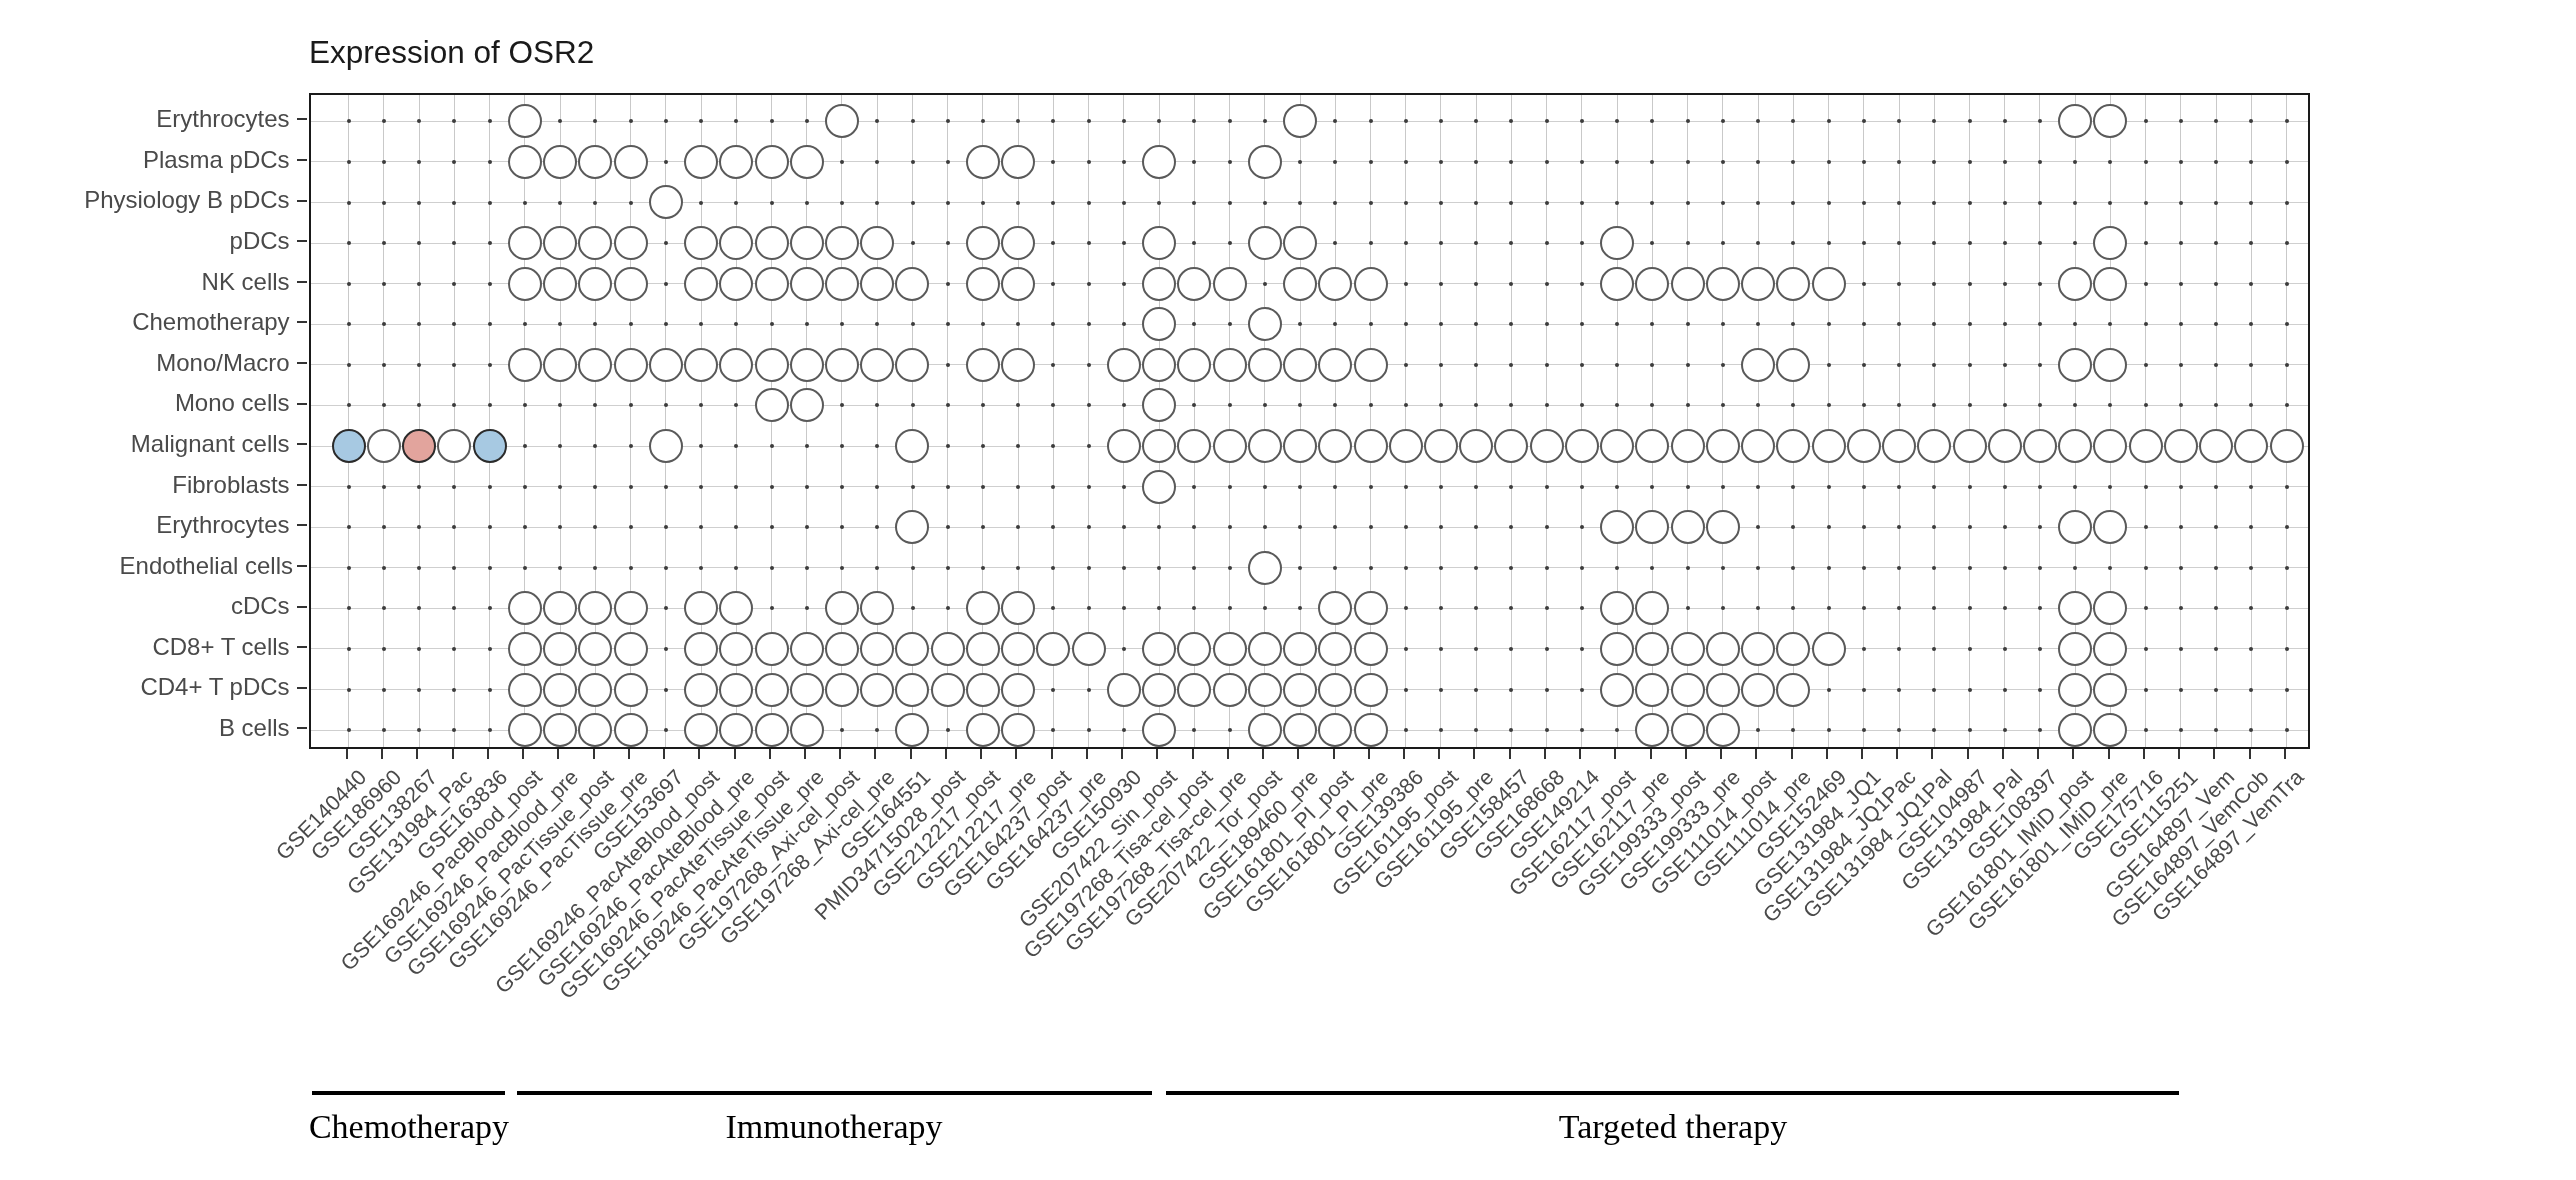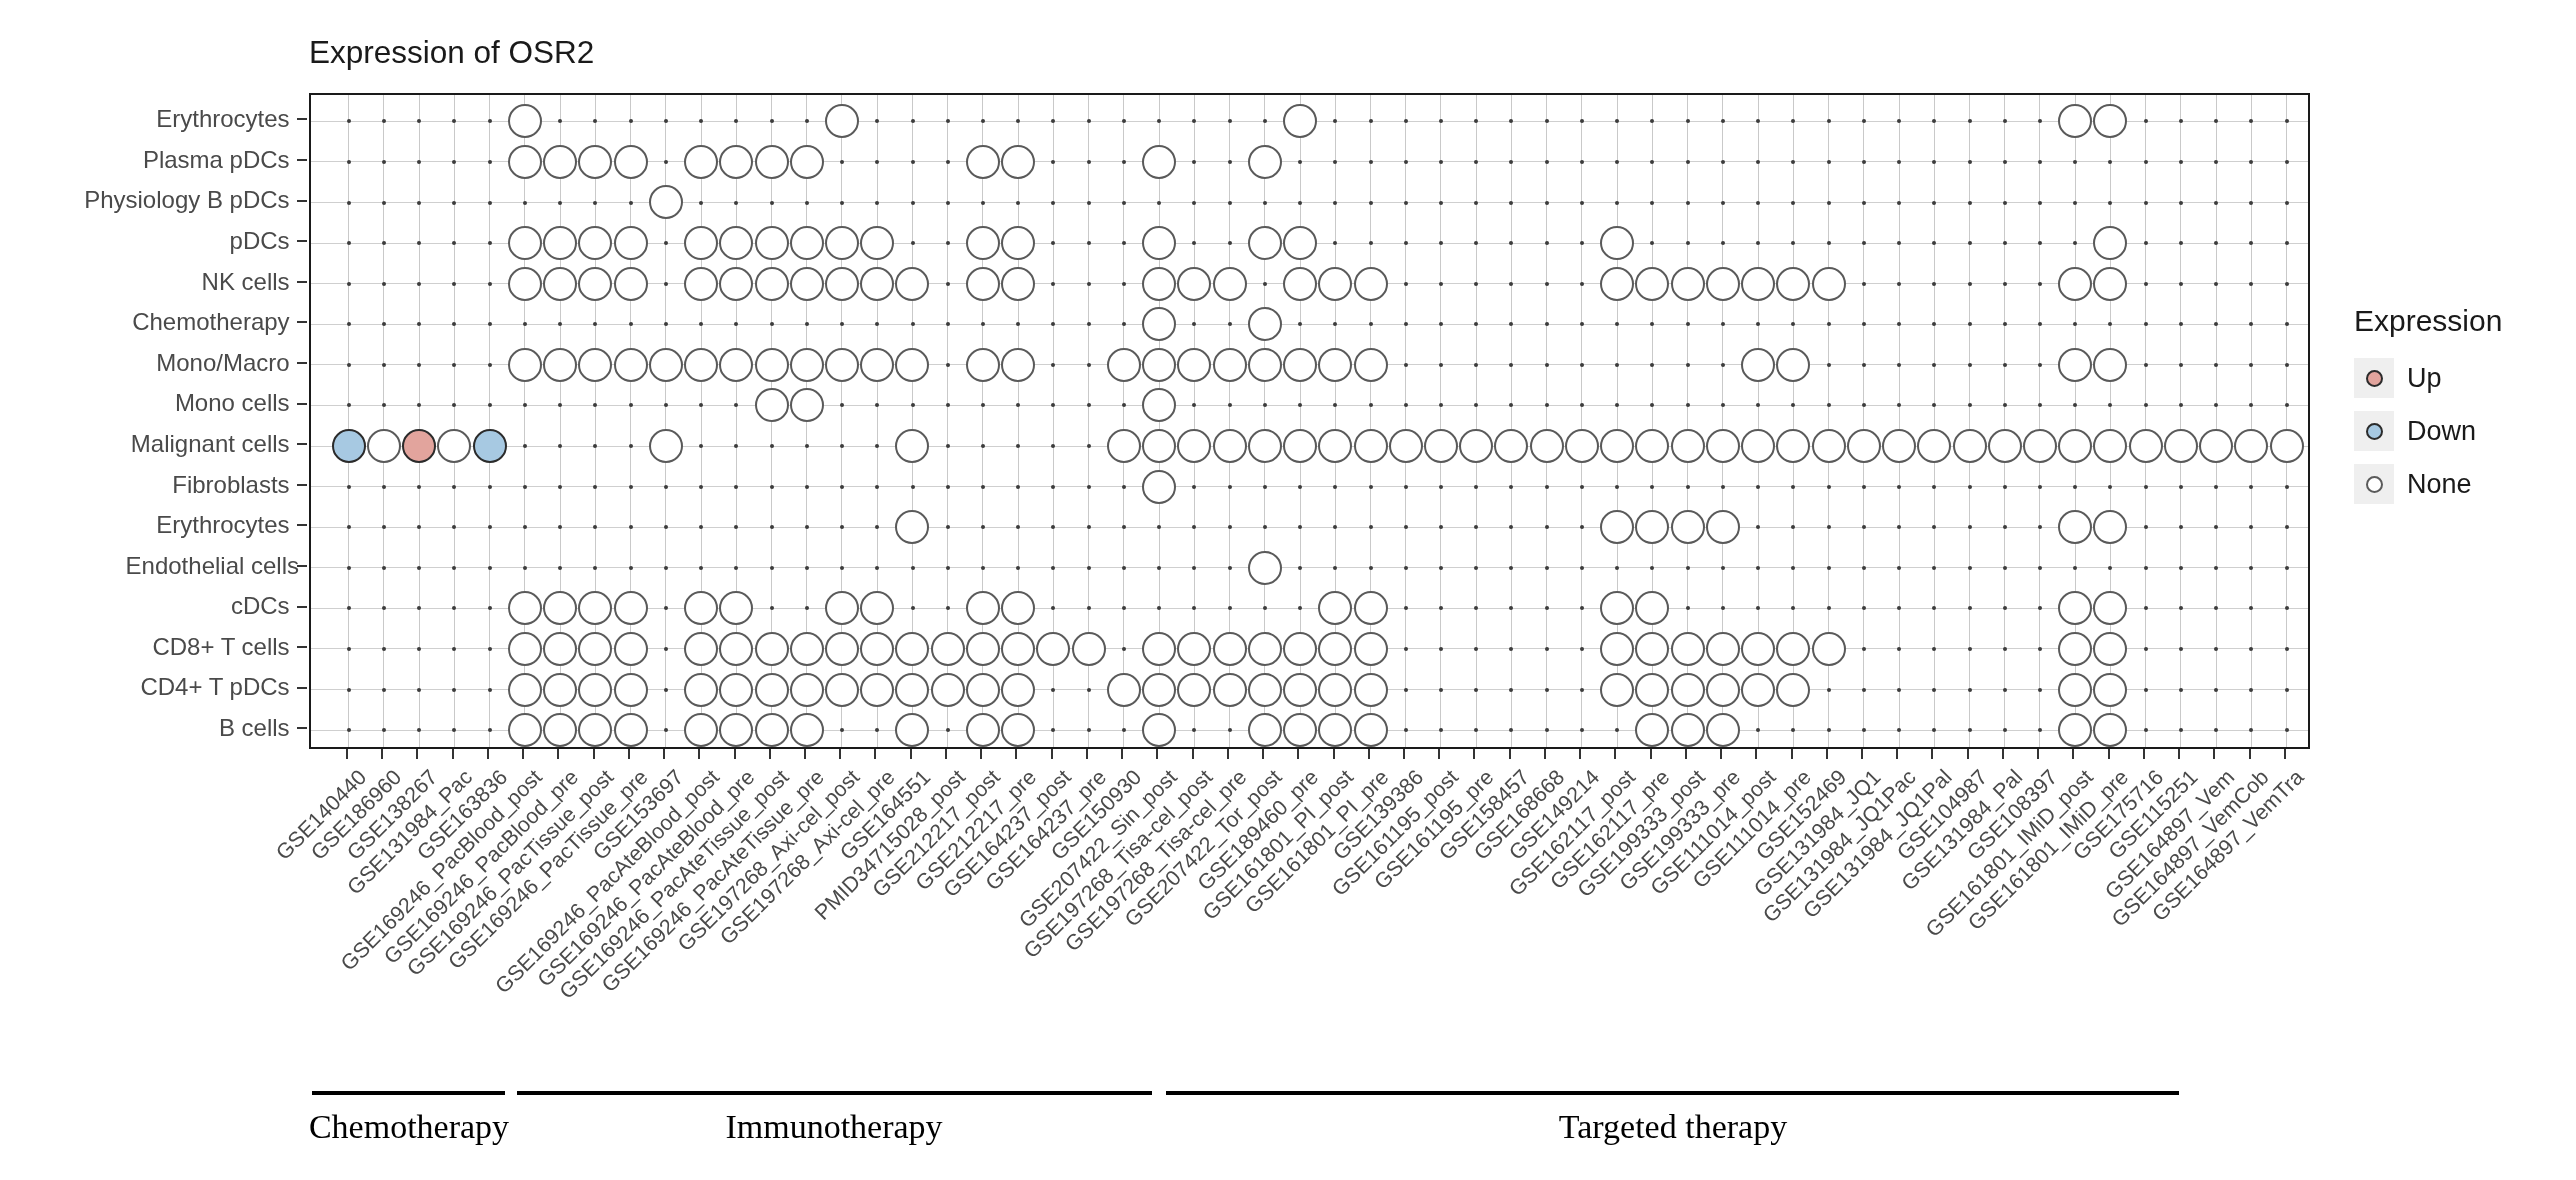--- a/index.html
+++ b/index.html
@@ -1244,41 +1244,20 @@
       <div class="circ" style="left: 972px; top: 618px;"></div>
       <div class="circ" style="left: 1007px; top: 618px;"></div>
       <div class="circ" style="left: 1043px; top: 618px;"></div>
       <div class="circ" style="left: 1324px; top: 618px;"></div>
       <div class="circ" style="left: 1360px; top: 618px;"></div>
       <div class="circ" style="left: 1395px; top: 618px;"></div>
       <div class="circ" style="left: 1747px; top: 618px;"></div>
       <div class="circ" style="left: 1782px; top: 618px;"></div>
     </div>
   <div id="axes"></div>
-  <div id="legend">
-    <div id="legend-title">Expression</div>
-  <div class="leg-item">
-        <div class="leg-key">
-          <div class="leg-dot" style="background: rgb(226, 164, 157); border-color: rgb(43, 43, 43);"></div>
-        </div>
-        <div class="leg-label">Up</div>
-      </div>
-      <div class="leg-item">
-        <div class="leg-key">
-          <div class="leg-dot" style="background: rgb(167, 201, 226); border-color: rgb(43, 43, 43);"></div>
-        </div>
-        <div class="leg-label">Down</div>
-      </div>
-      <div class="leg-item">
-        <div class="leg-key">
-          <div class="leg-dot" style="background: rgb(255, 255, 255); border-color: rgb(90, 90, 90);"></div>
-        </div>
-        <div class="leg-label">None</div>
-      </div>
-    </div>
 <div class="ytick" style="left: 297px; top: 118px;"></div>
     <div class="ylab" style="left: 3.6px; top: 105px;">Erythrocytes</div>
     <div class="ytick" style="left: 297px; top: 159px;"></div>
     <div class="ylab" style="left: 3.6px; top: 146px;">Plasma pDCs</div>
     <div class="ytick" style="left: 297px; top: 200px;"></div>
     <div class="ylab" style="left: 3.6px; top: 186px;">Physiology B pDCs</div>
     <div class="ytick" style="left: 297px; top: 240px;"></div>
     <div class="ylab" style="left: 3.6px; top: 227px;">pDCs</div>
     <div class="ytick" style="left: 297px; top: 281px;"></div>
     <div class="ylab" style="left: 3.6px; top: 268px;">NK cells</div>
@@ -1288,21 +1267,21 @@
     <div class="ylab" style="left: 3.6px; top: 349px;">Mono/Macro</div>
     <div class="ytick" style="left: 297px; top: 403px;"></div>
     <div class="ylab" style="left: 3.6px; top: 389px;">Mono cells</div>
     <div class="ytick" style="left: 297px; top: 443px;"></div>
     <div class="ylab" style="left: 3.6px; top: 430px;">Malignant cells</div>
     <div class="ytick" style="left: 297px; top: 484px;"></div>
     <div class="ylab" style="left: 3.6px; top: 471px;">Fibroblasts</div>
     <div class="ytick" style="left: 297px; top: 524px;"></div>
     <div class="ylab" style="left: 3.6px; top: 511px;">Erythrocytes</div>
     <div class="ytick" style="left: 297px; top: 565px;"></div>
-    <div class="ylab" style="left: 13px; top: 552px;">Endothelial cells</div>
+    <div class="ylab" style="left: 7px; top: 552px;">Endothelial cells</div>
     <div class="ytick" style="left: 297px; top: 606px;"></div>
     <div class="ylab" style="left: 3.6px; top: 592px;">cDCs</div>
     <div class="ytick" style="left: 297px; top: 646px;"></div>
     <div class="ylab" style="left: 3.6px; top: 633px;">CD8+ T cells</div>
     <div class="ytick" style="left: 297px; top: 687px;"></div>
     <div class="ylab" style="left: 3.6px; top: 673px;">CD4+ T pDCs</div>
     <div class="ytick" style="left: 297px; top: 727px;"></div>
     <div class="ylab" style="left: 3.6px; top: 714px;">B cells</div>
     <div class="xtick" style="left: 346px; top: 749px;"></div>
     <div class="xlabwrap" style="left: 354px; top: 765px;">

